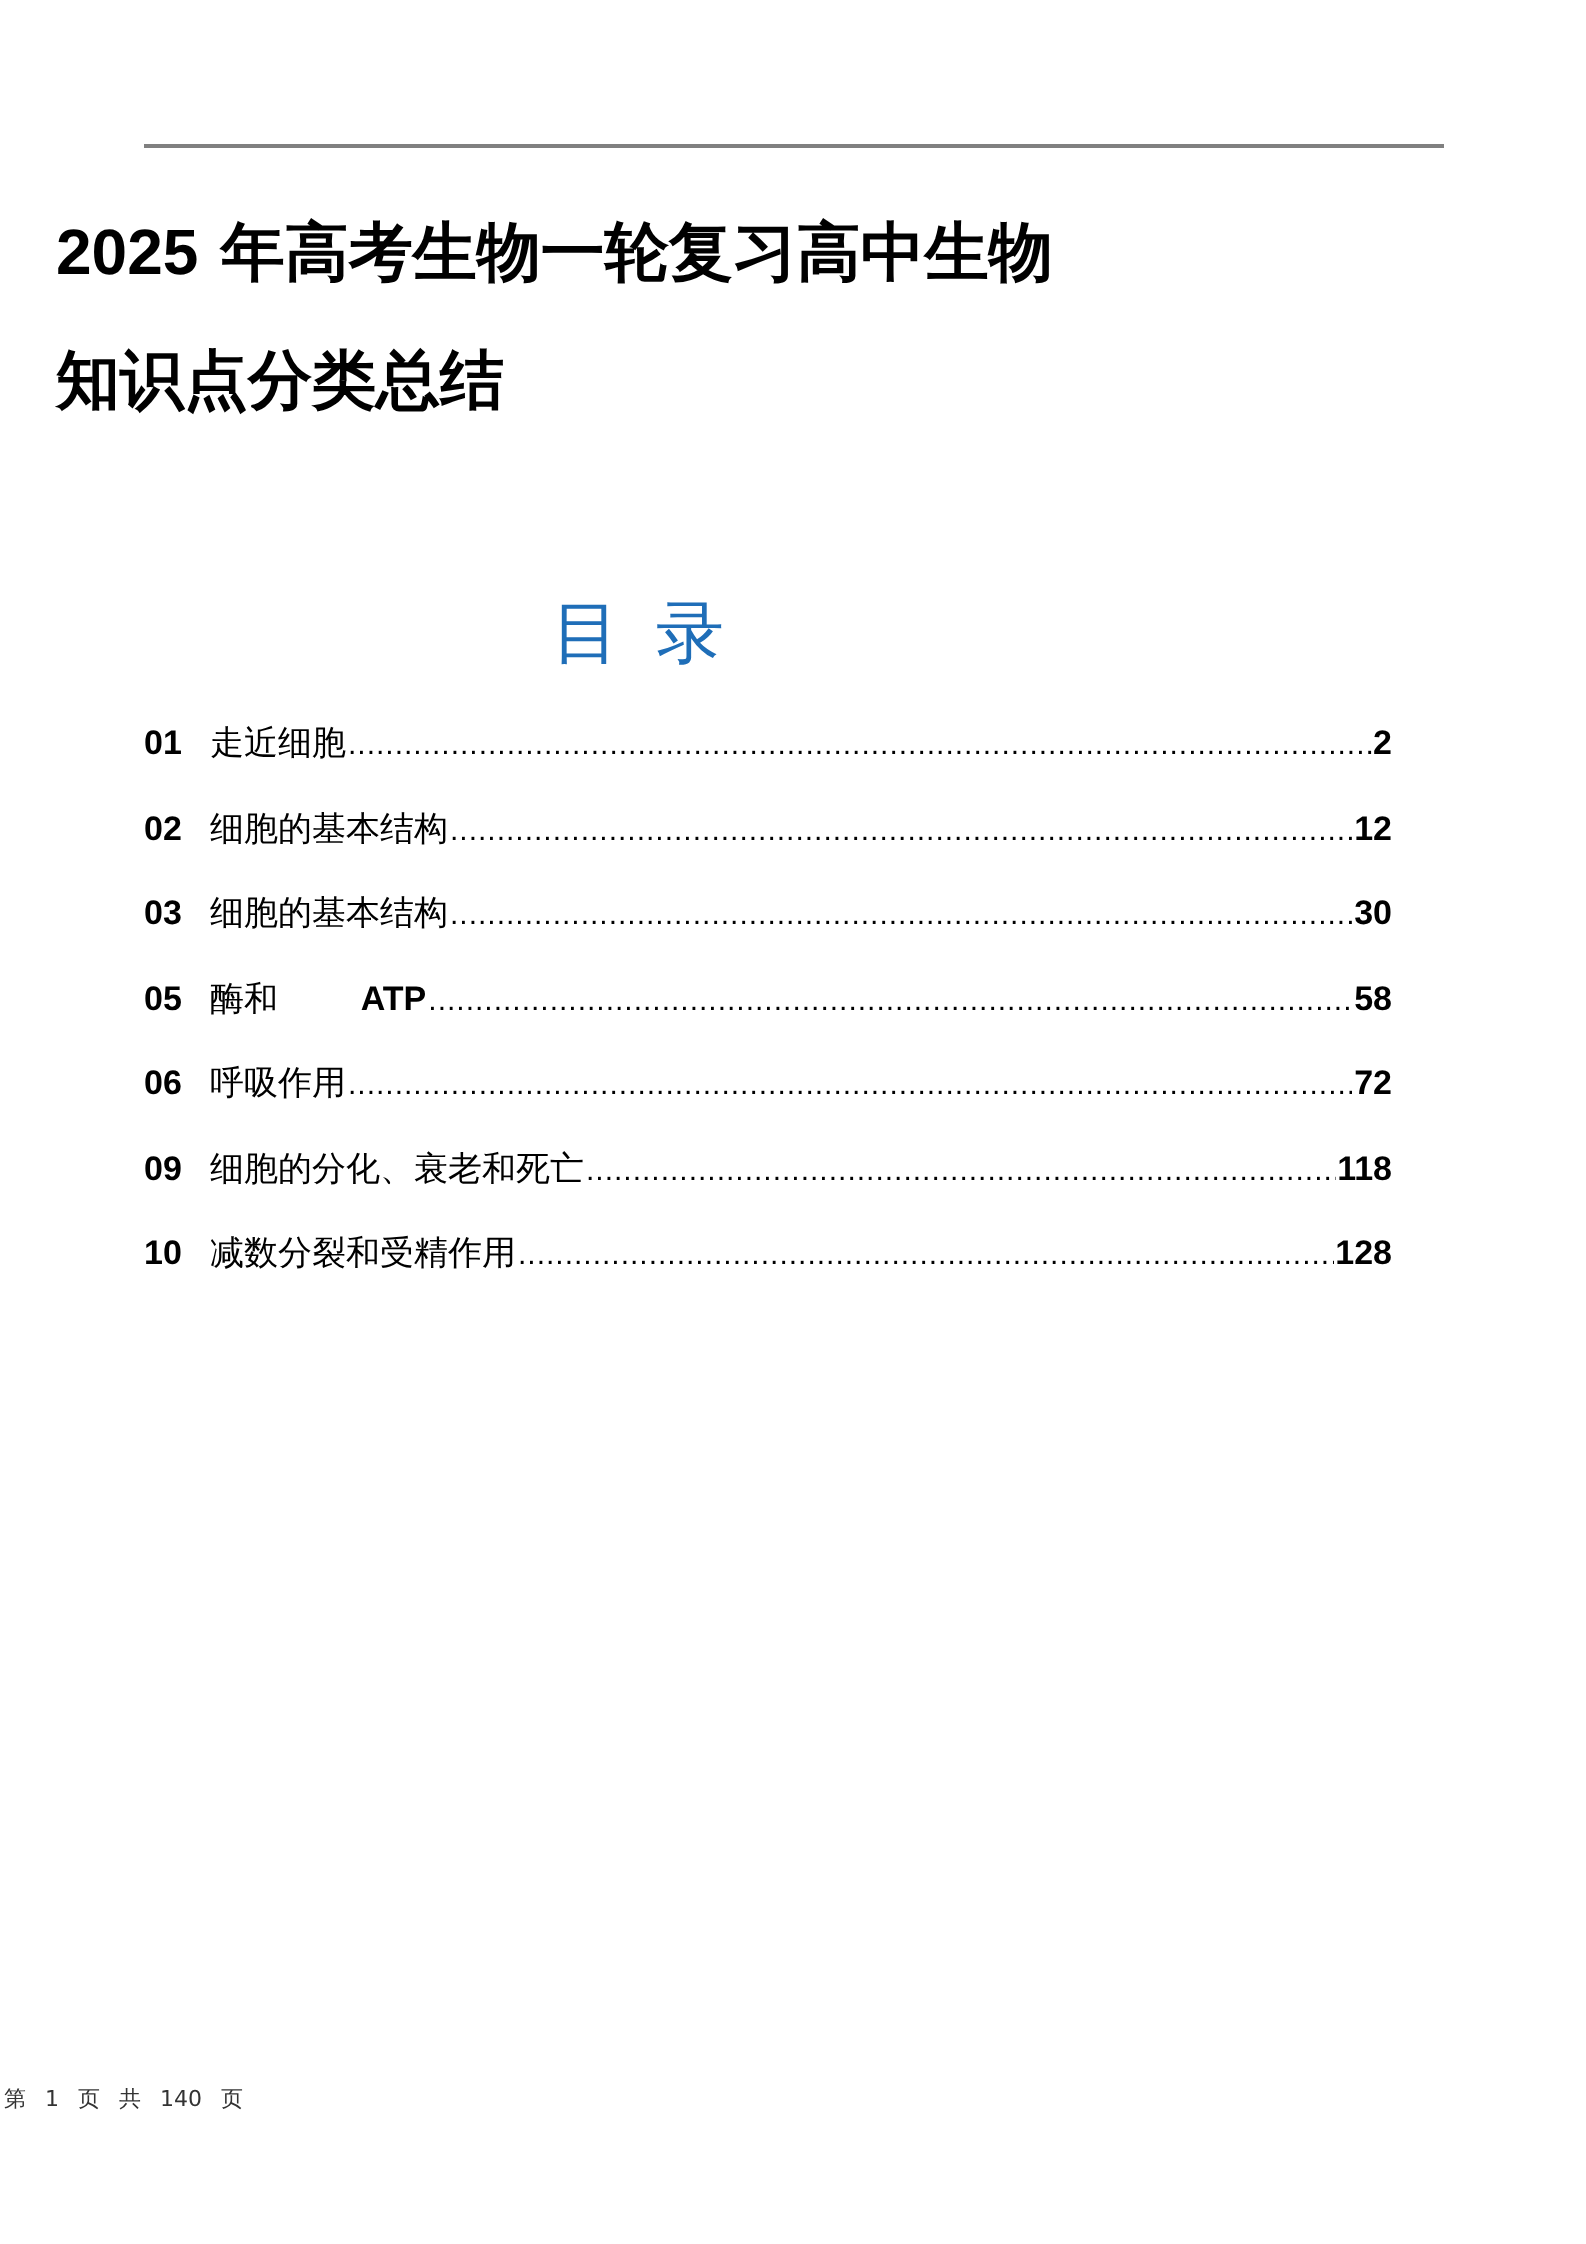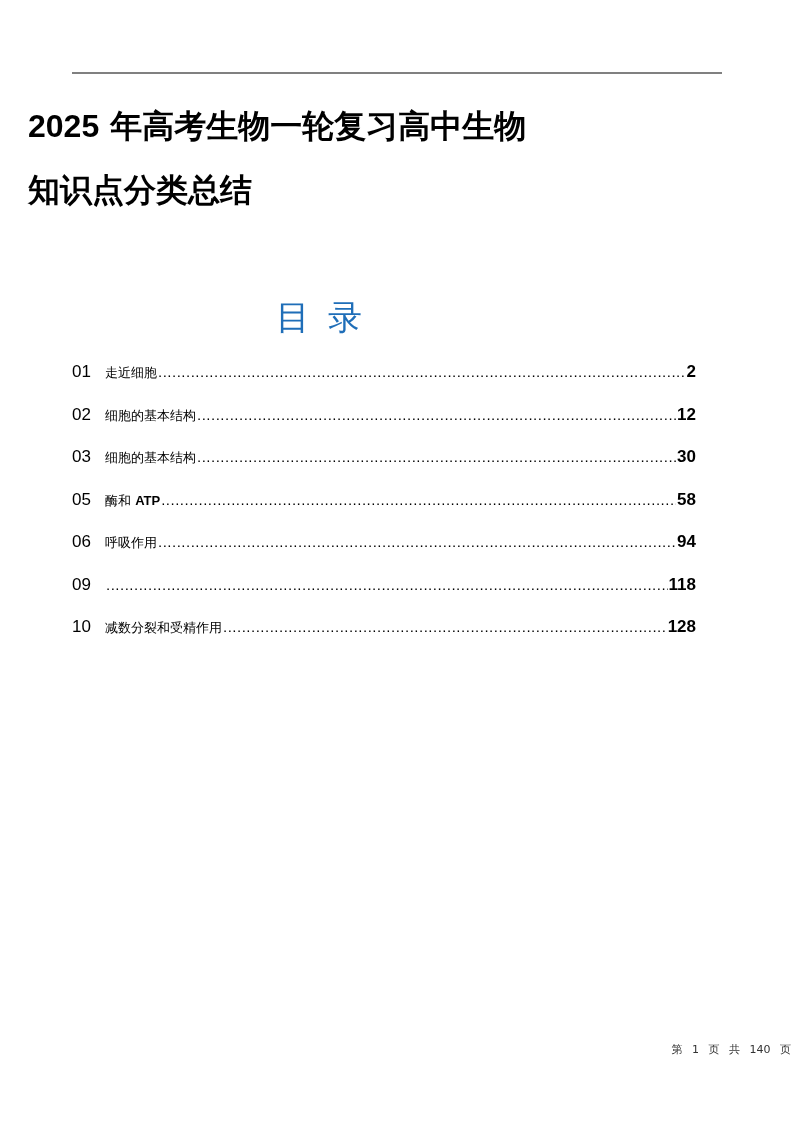--- a/index.html
+++ b/index.html
@@ -63,35 +63,36 @@
     }
     .toc-row {
       display: flex;
       align-items: baseline;
       height: 42.5px;
       line-height: 28px;
       font-size: 18px;
       cursor: pointer;
     }
     .toc-num {
-      font-weight: normal;
+      font-weight: bold;
       width: 33px;
       flex: 0 0 auto;
       font-family: "Liberation Sans", sans-serif;
       font-size: 17px;
     }
     .toc-label {
       flex: 0 0 auto;
       white-space: nowrap;
       font-family: "DejaVu Sans", "Liberation Sans", sans-serif;
-      font-size: 13px;
+      font-size: 17px;
     }
     .toc-label .latin {
       font-family: "Liberation Sans", sans-serif;
       font-weight: bold;
+      margin-left: 36px;
     }
     .toc-leader {
       flex: 1 1 auto;
       overflow: hidden;
       white-space: nowrap;
       margin: 0 1px;
       font-size: 15px;
       letter-spacing: 0.5px;
       color: #000;
     }
@@ -103,21 +104,21 @@
       font-weight: bold;
       font-family: "Liberation Sans", sans-serif;
       font-size: 17px;
       text-align: right;
     }
     .footer {
       position: absolute;
       left: 0;
       width: 793px;
       top: 1042px;
-      text-align: right;
+      text-align: left;
       font-size: 11px;
       color: #333333;
       font-family: "DejaVu Sans", sans-serif;
       word-spacing: 2px;
     }
     .footer span { margin: 0 2px; }
   </style>
 </head>
 <body>
 
@@ -155,24 +156,25 @@
   <div class="toc-row">
     <span class="toc-num">05</span>
     <span class="toc-label"><span>酶和</span> <span class="latin">ATP</span></span>
     <span class="toc-leader"></span>
     <span class="toc-page">58</span>
   </div>
   <div class="toc-row">
     <span class="toc-num">06</span>
     <span class="toc-label">呼吸作用</span>
     <span class="toc-leader"></span>
-    <span class="toc-page">94</span>
+    <span class="toc-page">72</span>
   </div>
   <div class="toc-row">
     <span class="toc-num">09</span>
+    <span class="toc-label">细胞的分化、衰老和死亡</span>
     <span class="toc-leader"></span>
     <span class="toc-page">118</span>
   </div>
   <div class="toc-row">
     <span class="toc-num">10</span>
     <span class="toc-label">减数分裂和受精作用</span>
     <span class="toc-leader"></span>
     <span class="toc-page">128</span>
   </div>
 </div>

